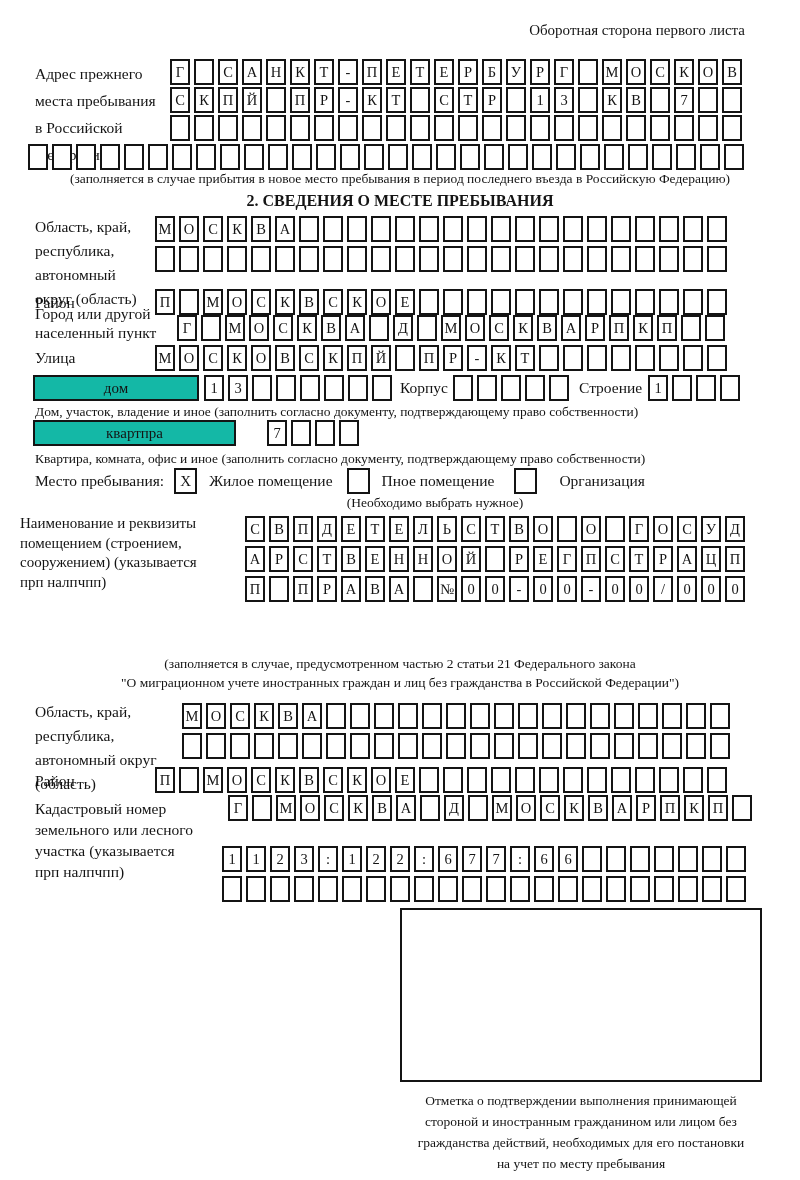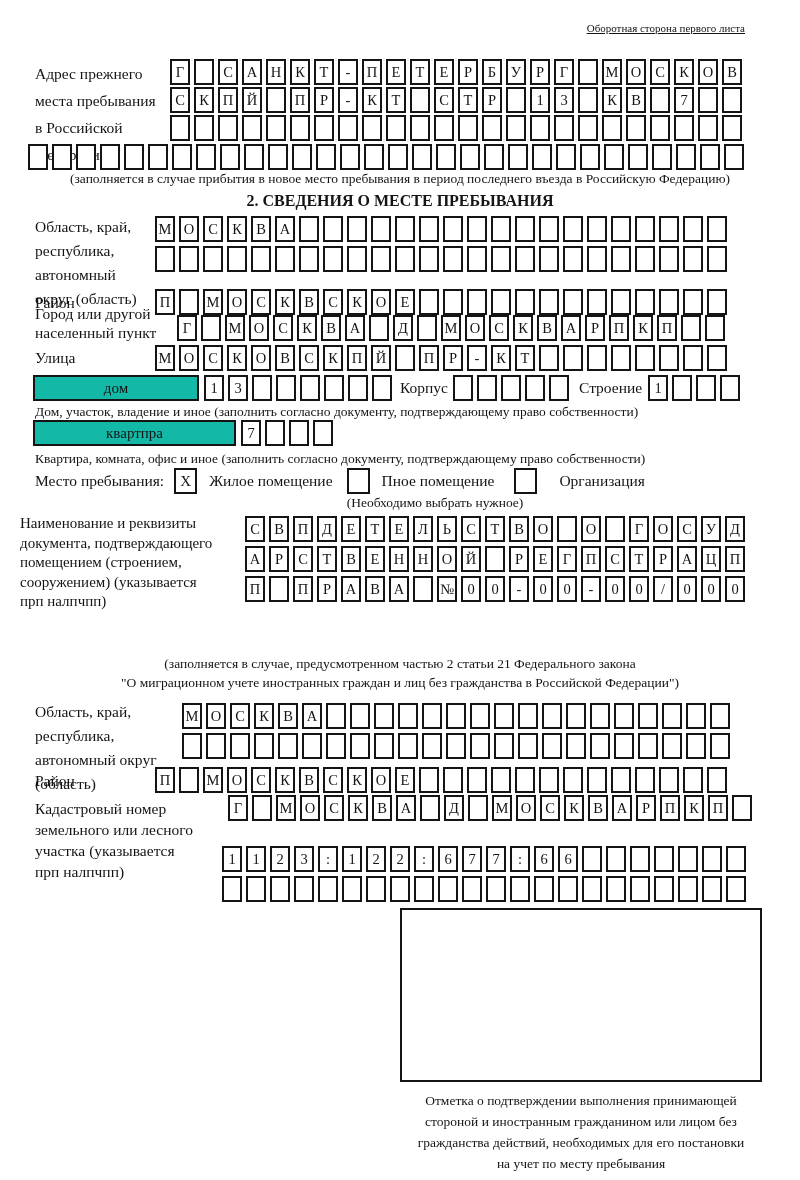--- a/index.html
+++ b/index.html
@@ -24,21 +24,21 @@
         align-items:center;justify-content:center;font-size:15px;background:#fff;}
   .inline-row{display:flex;align-items:center;}
   .stamp{box-sizing:border-box;border:2px solid #141414;background:#fff;}
   .stamp-cap{font-size:13.5px;line-height:21px;text-align:center;}
 </style>
 </head>
 <body>
 
 <div class="page">
 
-  <div class="abs" style="top:22px;right:55px;font-size:11px;text-decoration:underline;">Оборотная сторона первого листа</div>
+  <div class="abs" style="top:22px;right:55px;font-size:15px;">Оборотная сторона первого листа</div>
 
   <div class="abs lbl" style="left:35px;top:60px;width:140px;">
       <div>Адрес прежнего</div>
       <div>места пребывания</div>
       <div>в Российской</div>
       <div>Федерации</div>
     </div>
   <div class="abs rowstack" style="left:170px;top:59px;">
     <div class="cells">
         <span class="cell">Г</span>
@@ -325,21 +325,21 @@
     <div style="font-size:15.5px;margin:0 6px 0 10px;">Строение</div>
     <div class="cells">
         <span class="cell">1</span>
         <span class="cell"></span>
         <span class="cell"></span>
         <span class="cell"></span>
       </div>
   </div>
   <div class="abs cap" style="left:35px;top:404px;">Дом, участок, владение и иное (заполнить согласно документу, подтверждающему право собственности)</div>
 
-  <div class="abs inline-row" style="left:33px;top:420px;">
+  <div class="abs inline-row" style="left:33px;top:420px;gap:26px;">
     <div class="wbox" style="width:203px;margin-right:5px;">квартпра</div>
     <div class="cells">
         <span class="cell">7</span>
         <span class="cell"></span>
         <span class="cell"></span>
         <span class="cell"></span>
       </div>
   </div>
   <div class="abs cap" style="left:35px;top:451px;">Квартира, комната, офис и иное (заполнить согласно документу, подтверждающему право собственности)</div>
 
@@ -349,21 +349,20 @@
     <div style="font-size:15.5px;margin:0 14px 0 12px;">Жилое помещение</div>
     <span class="cbox"></span>
     <div style="font-size:15.5px;margin:0 20px 0 12px;">Пное помещение</div>
     <span class="cbox"></span>
     <div style="font-size:15.5px;margin-left:22px;">Организация</div>
   </div>
   <div class="abs cap" style="left:260px;top:495px;width:350px;text-align:center;">(Необходимо выбрать нужное)</div>
 
   <div class="abs" style="left:20px;top:514px;width:210px;font-size:15px;line-height:19.5px;">
       <div>Наименование и реквизиты</div>
-      <div>документа, подтверждающего</div>
       <div>помещением (строением,</div>
       <div>сооружением) (указывается</div>
       <div>прп налпчпп)</div>
     </div>
   <div class="abs rowstack30" style="left:245px;top:516px;">
     <div class="cells">
         <span class="cell">С</span>
         <span class="cell">В</span>
         <span class="cell">П</span>
         <span class="cell">Д</span>

